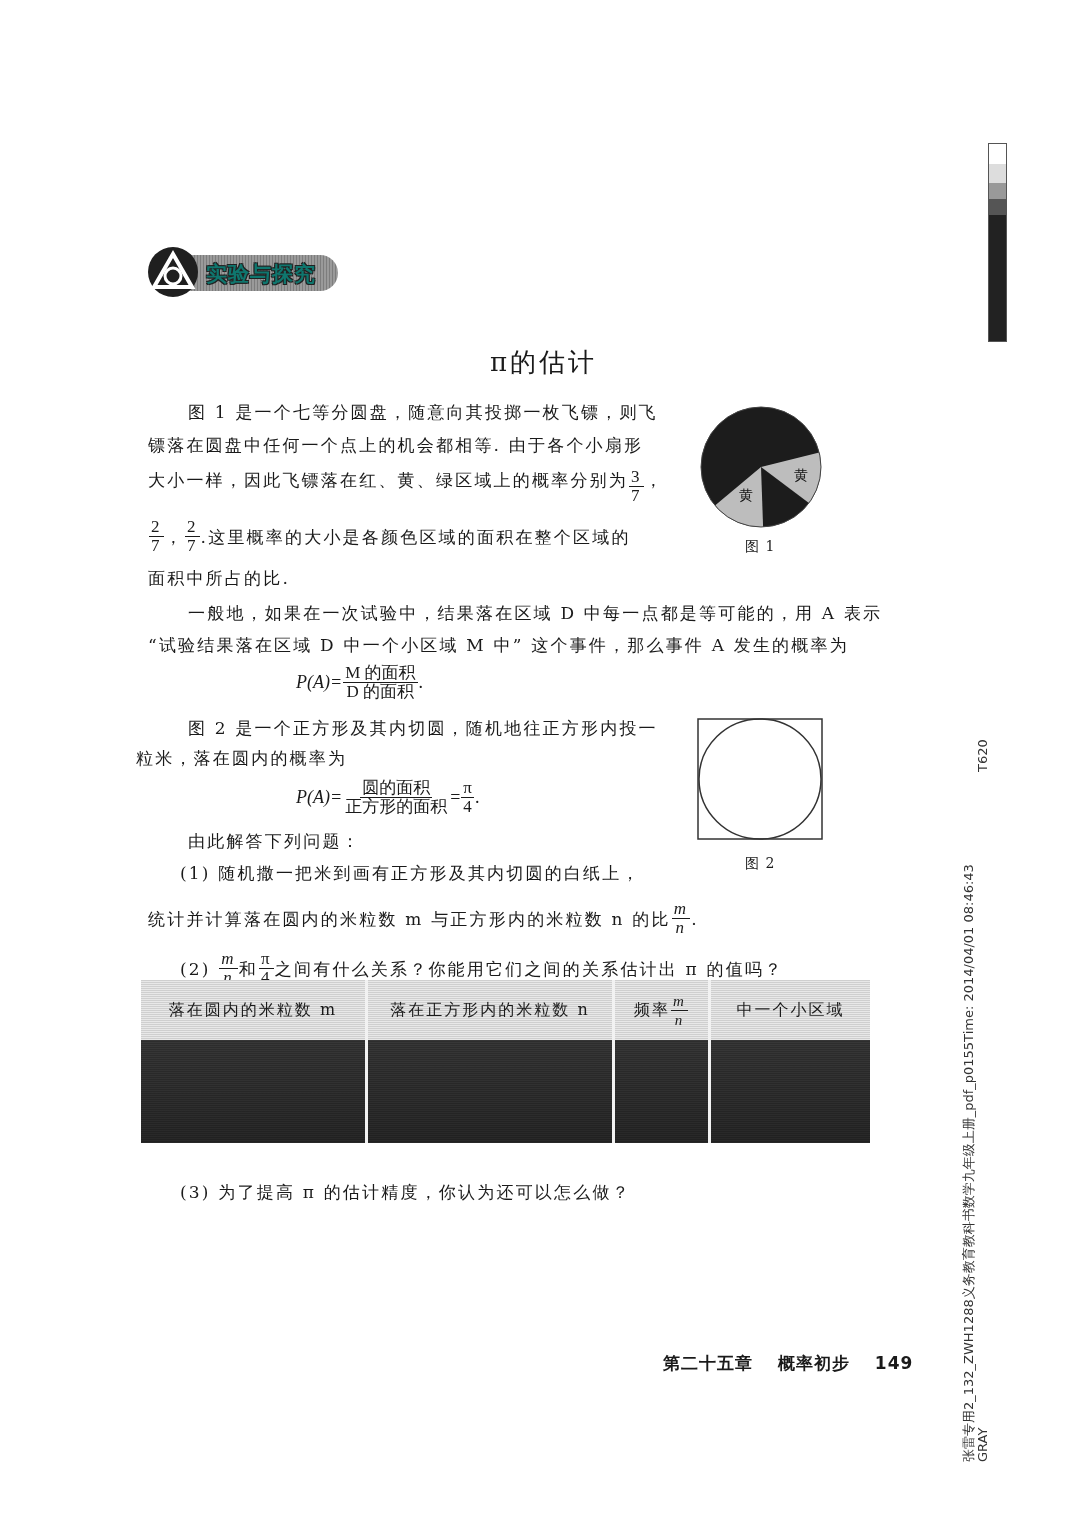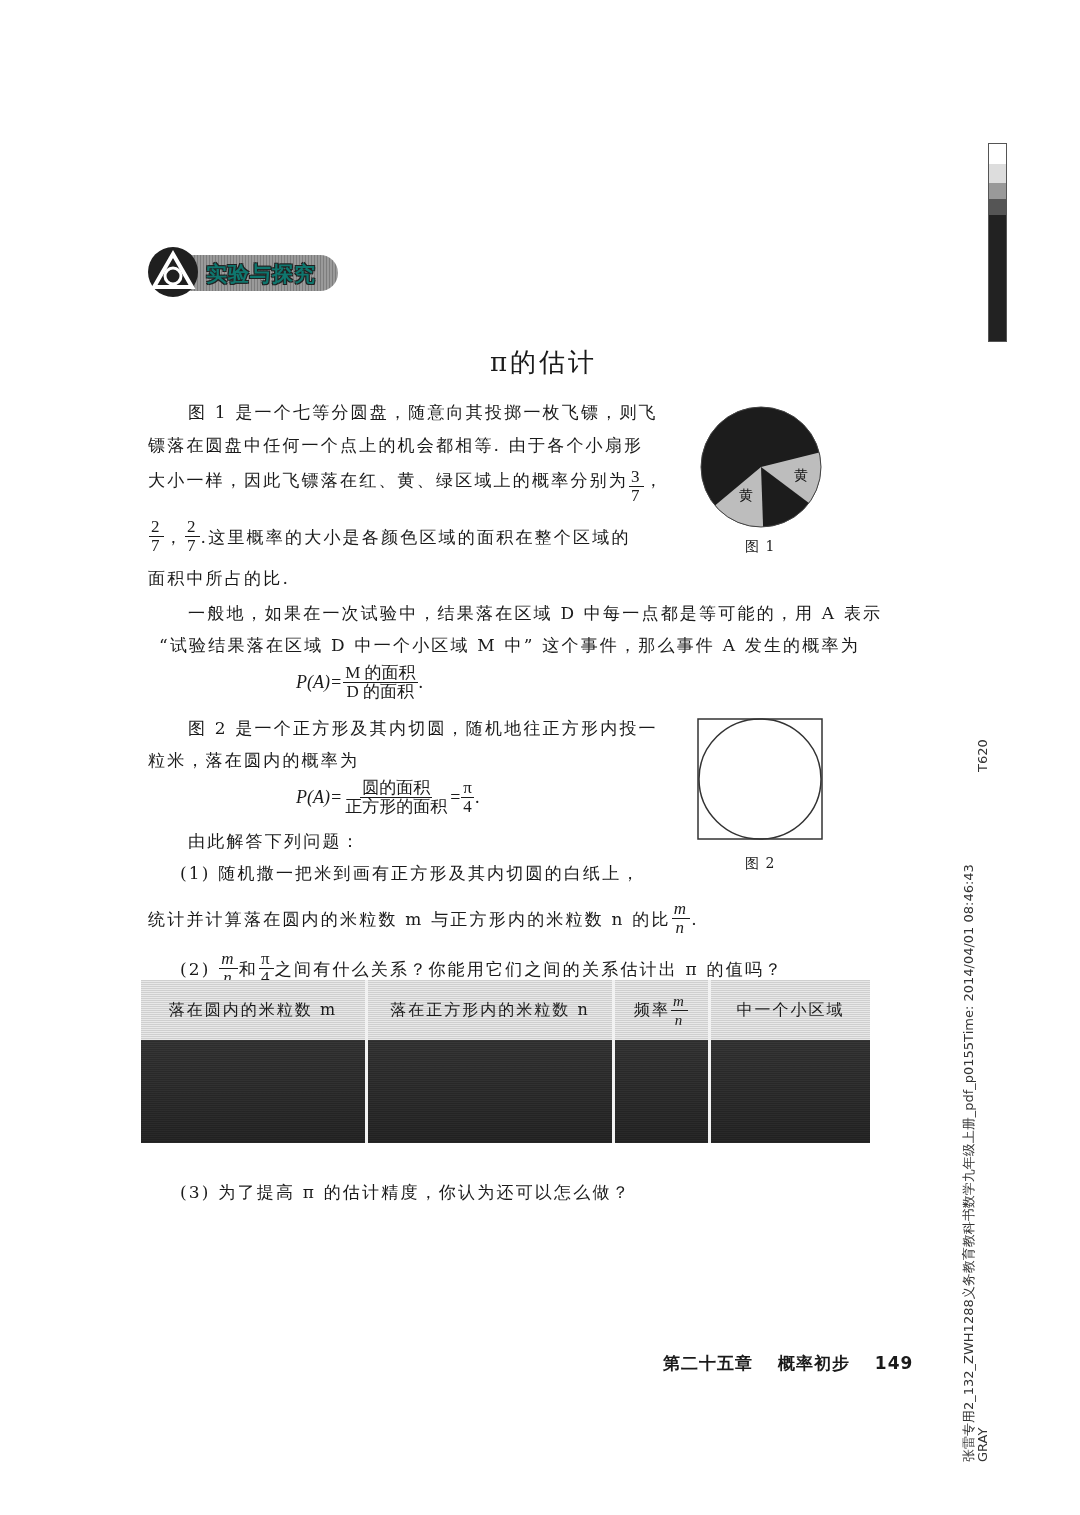--- a/index.html
+++ b/index.html
@@ -88,32 +88,32 @@
 
     <path d="M0,0 L2.1,60 A60,60 0 0 1 -46,38.6 Z" fill="#bdbdbd"></path>
     <circle r="60" fill="none" stroke="#444" stroke-width="1"></circle>
     <text x="33" y="13" font-size="14" fill="#111" font-family="DejaVu Sans, sans-serif">黄</text>
     <text x="-22" y="33" font-size="14" fill="#111" font-family="DejaVu Sans, sans-serif">黄</text>
   </svg>
 </div>
 <div class="abs caption" style="left:745px;top:538px;">图 1</div>
 
 <div class="abs txt" style="left:188px;top:601px;">一般地，如果在一次试验中，结果落在区域 D 中每一点都是等可能的，用 A 表示</div>
-<div class="abs txt" style="left:159px;top:633px;">“试验结果落在区域 D 中一个小区域 M 中” 这个事件，那么事件 A 发生的概率为</div>
+<div class="abs txt" style="left:148px;top:633px;">“试验结果落在区域 D 中一个小区域 M 中” 这个事件，那么事件 A 发生的概率为</div>
 <div class="abs formula" style="left:296px;top:664px;">
   <span class="it">P(A)=</span>
   <span class="frac">
     <span class="num">M 的面积</span>
     <span class="den">D 的面积</span>
   </span>
   <span>.</span>
 </div>
 
 <div class="abs txt" style="left:188px;top:716px;">图 2 是一个正方形及其内切圆，随机地往正方形内投一</div>
-<div class="abs txt" style="left:148px;top:748px;">粒米，落在圆内的概率为</div>
+<div class="abs txt" style="left:136px;top:748px;font-family:Liberation Mono, monospace;">粒米，落在圆内的概率为</div>
 <div class="abs formula" style="left:296px;top:779px;">
   <span class="it">P(A)=</span>
   <span class="frac">
     <span class="num">圆的面积</span>
     <span class="den">正方形的面积</span>
   </span>
   <span>=</span>
   <span class="frac">
     <span class="num">π</span>
     <span class="den">4</span>

